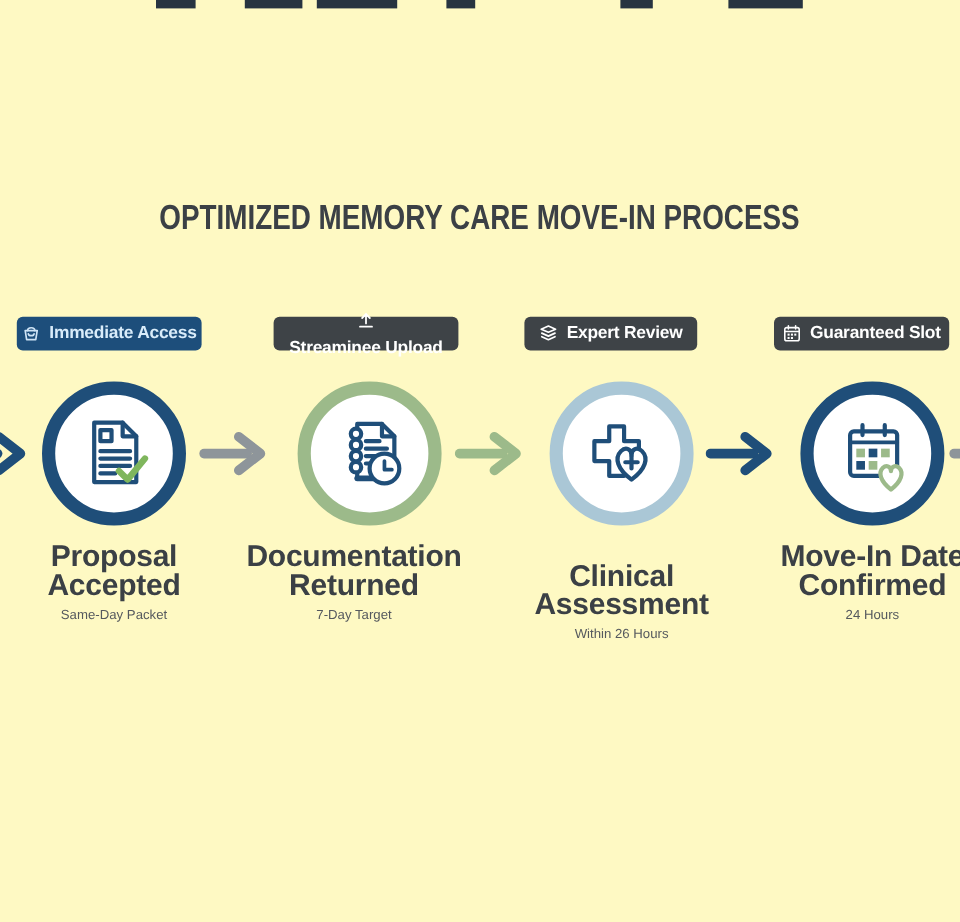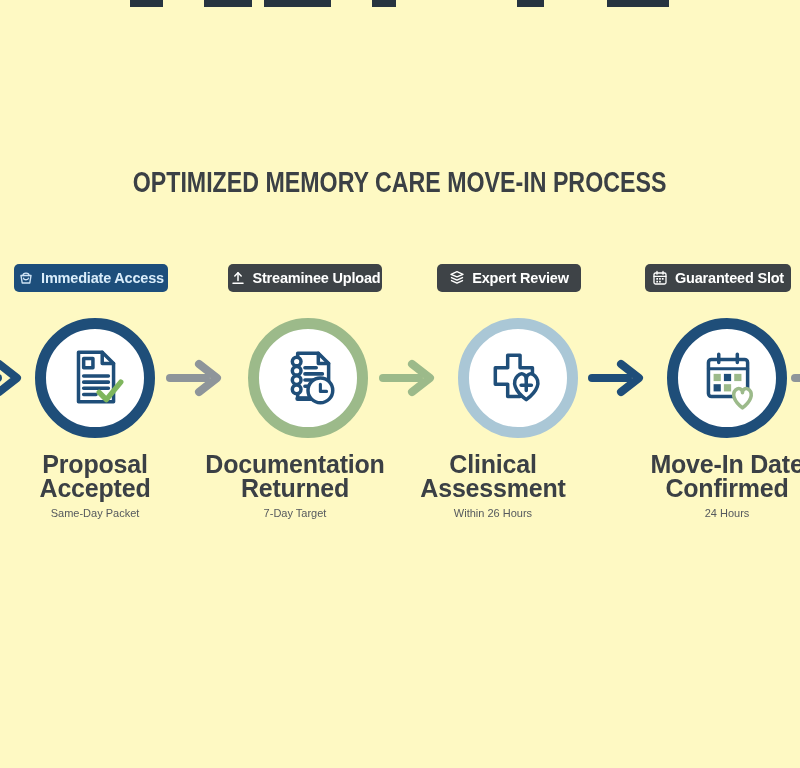--- a/index.html
+++ b/index.html
@@ -18,21 +18,21 @@
 
   .main-title{position:absolute;top:166px;left:0;width:800px;text-align:center;
     font-size:29px;font-weight:700;color:#3b4045;white-space:nowrap;}
   .main-title span{display:inline-block;transform:scaleX(0.8);transform-origin:center;}
 
   .badge{position:absolute;top:264px;height:28px;border-radius:5px;
     display:flex;align-items:center;justify-content:center;gap:7px;
     color:#ffffff;font-size:14.5px;font-weight:700;letter-spacing:-0.2px;}
   .badge svg{flex:0 0 auto;}
   .badge.b0{left:14px;width:154px;background:#1d4e7b;color:#d9ecfa;}
-  .badge.b1{left:228px;width:154px;background:#3e4347;}
+  .badge.b1{left:228px;width:154px;background:#3e4347;flex-direction:column;}
   .badge.b2{left:437px;width:144px;background:#3e4347;}
   .badge.b3{left:645px;width:146px;background:#3e4347;}
 
   .circle{position:absolute;top:318px;width:120px;height:120px;border-radius:50%;
     background:#ffffff;box-sizing:border-box;display:flex;align-items:center;justify-content:center;}
   .circle.c0{left:35px;border:11px solid #1f4e79;}
   .circle.c1{left:248px;border:11px solid #9cba8a;}
   .circle.c2{left:458px;border:11px solid #aac7d6;}
   .circle.c3{left:667px;border:11px solid #1f4e79;}
 
@@ -41,21 +41,21 @@
   .a1{left:166px;}
   .a2{left:379px;}
   .a3{left:588px;}
   .a4{left:791px;}
 
   .step-label{position:absolute;top:452px;width:190px;text-align:center;}
   .step-label .t{font-size:25px;line-height:24px;font-weight:700;color:#3b4045;letter-spacing:-0.2px;}
   .step-label .s{font-size:11px;line-height:24px;color:#55595e;margin-top:1px;}
   .step-label.l0{left:0px;}
   .step-label.l1{left:200px;}
-  .step-label.l2{left:398px;}
+  .step-label.l2{left:423px;margin-top:16px;}
   .step-label.l3{left:632px;}
 </style>
 </head>
 <body>
 
 <div id="canvas">
 
   <div class="frag f0"></div>
   <div class="frag f1"></div>
   <div class="frag f2"></div>

